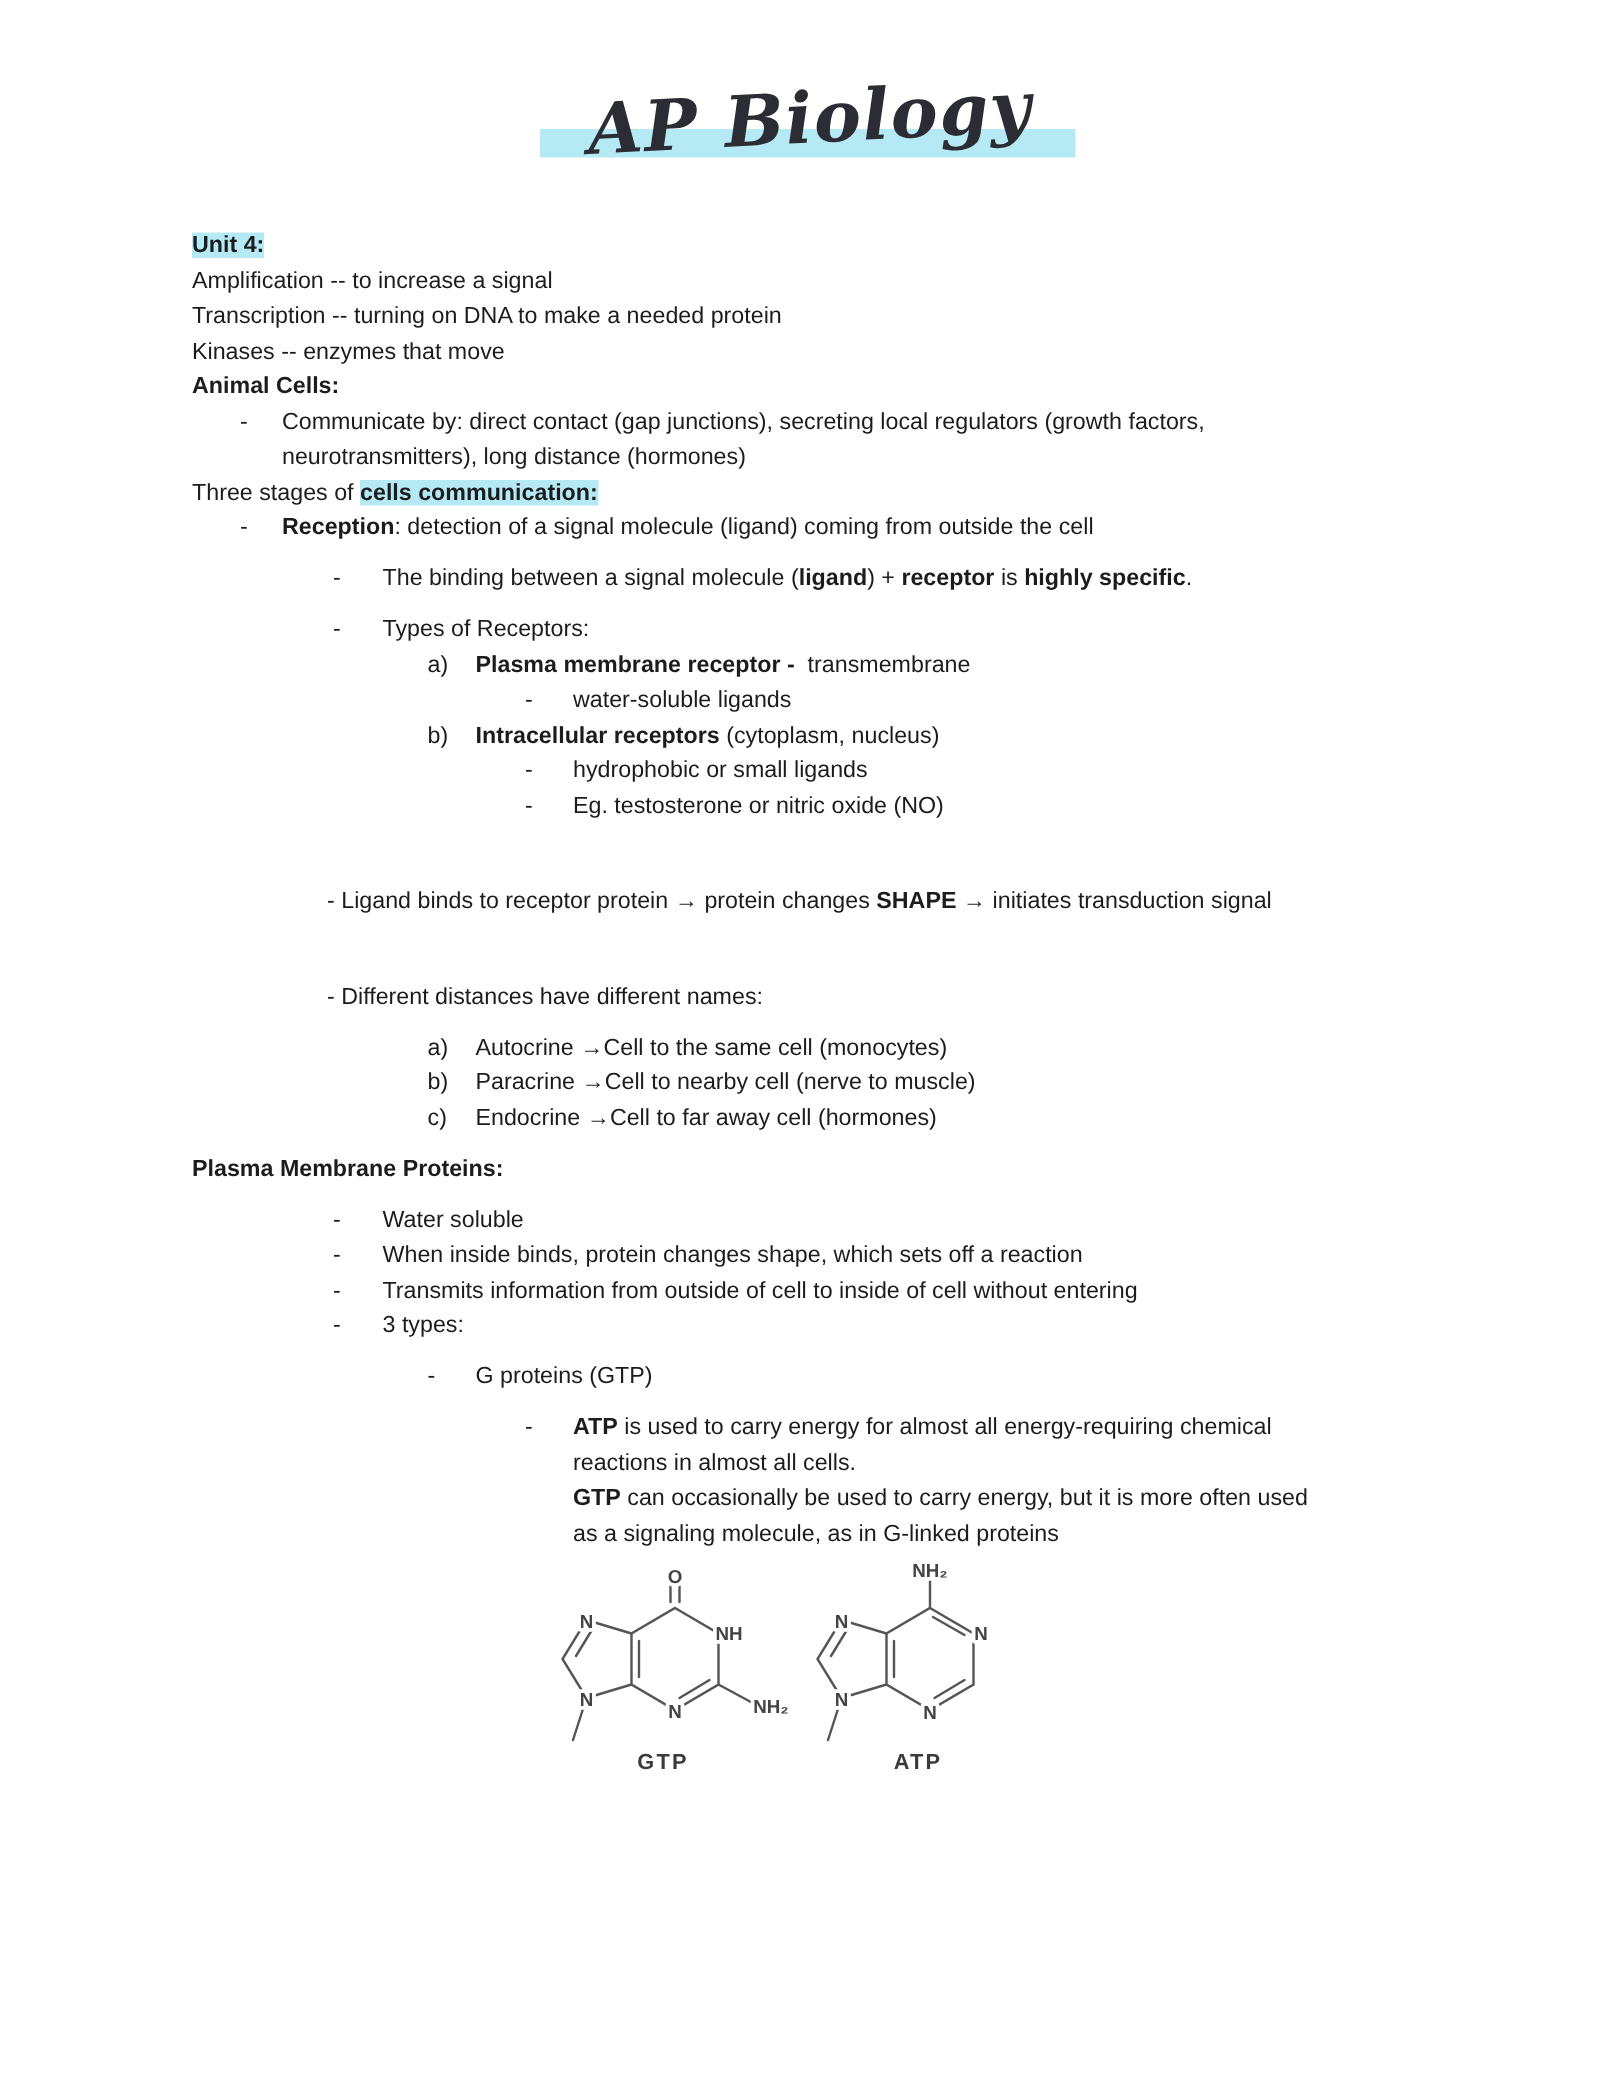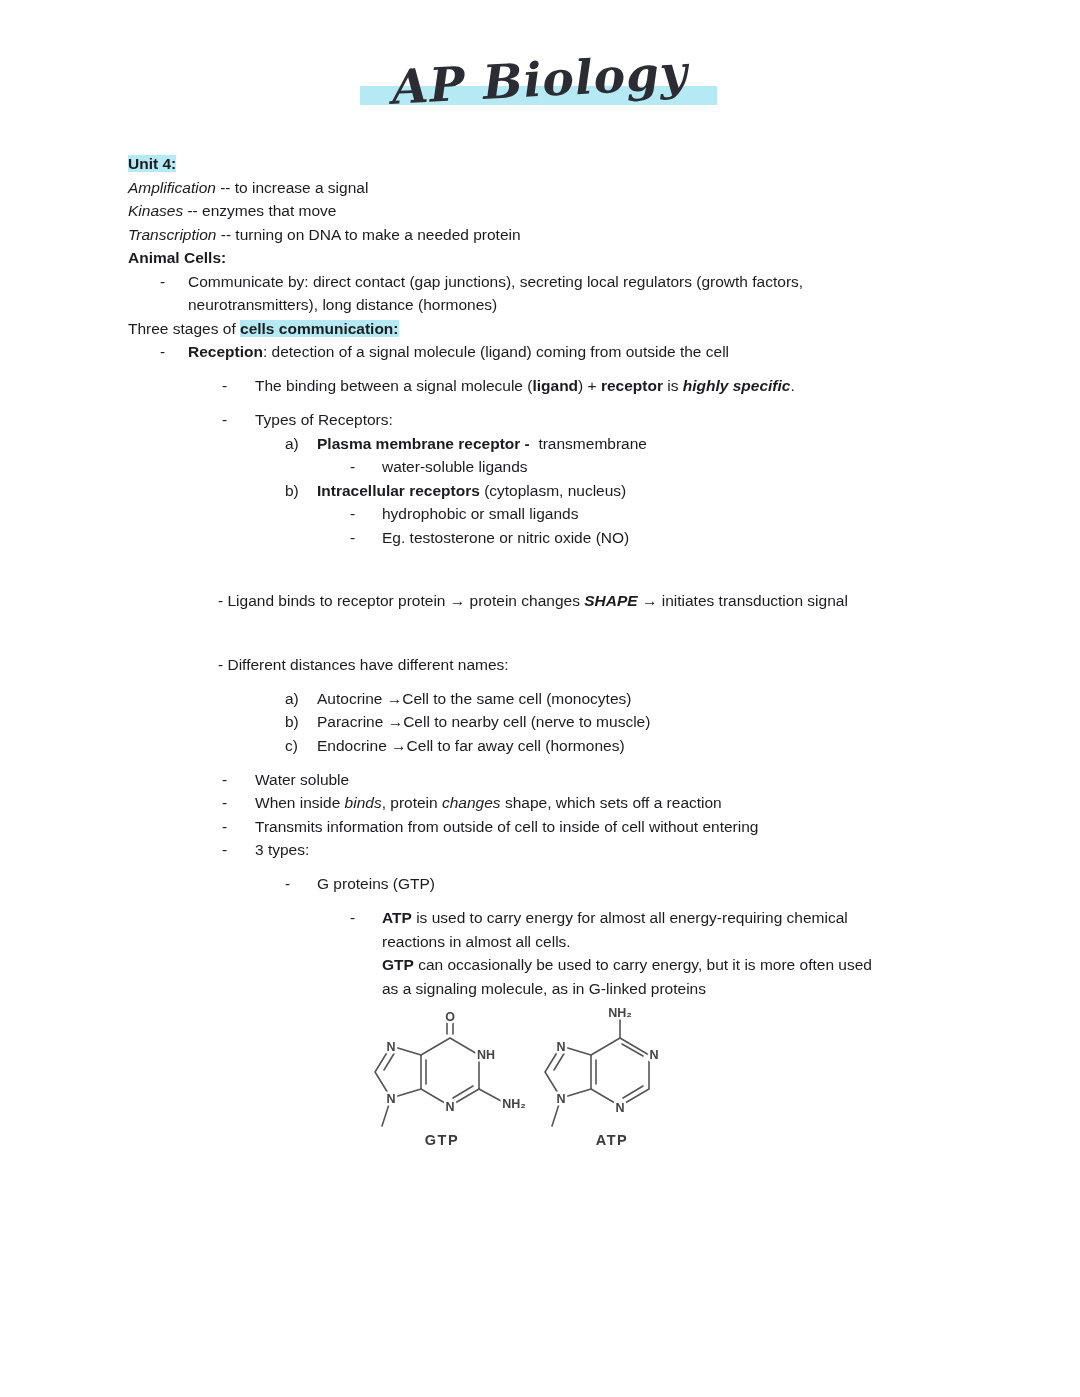--- a/index.html
+++ b/index.html
@@ -29,21 +29,21 @@
   .line{display:flex;align-items:baseline;font-size:15.5px;line-height:23.5px;}
   .bul{flex:0 0 auto;}
   .txt{white-space:pre-wrap;}
   .L0{padding-left:0;}
   .L1{padding-left:32px;}  .L1 > .bul{width:28px;}
   .L2{padding-left:94px;}  .L2 > .bul{width:33px;}
   .L2h{padding-left:90px;margin-top:40px;}
   .L3{padding-left:157px;} .L3 > .bul{width:32px;}
   .L4{padding-left:222px;} .L4 > .bul{width:32px;}
   .b{font-weight:bold;}
-  .i{font-style:italic;}
+  .i{}
   .u{}
   .hl{background:var(--hl);}
 
   
   .molecules{display:flex;margin-left:234px;margin-top:4px;}
   .mol-svg{display:block;}
   .mol-svg path, .mol-svg line{stroke:#555;stroke-width:1.6;fill:none;stroke-linecap:round;}
   .atom{
     font-family:"Liberation Sans",sans-serif;font-size:12.5px;font-weight:600;
     fill:#444;text-anchor:middle;
@@ -67,24 +67,24 @@
 
   <main class="notes">
       <div class="blk">
         <div class="line L0">
           <span class="txt"><span class="b hl">Unit 4:</span></span>
         </div>
         <div class="line L0">
           <span class="txt"><span class="i">Amplification</span><span> -- to increase a signal</span></span>
         </div>
         <div class="line L0">
+          <span class="txt"><span class="i">Transcription</span><span> -- turning on DNA to make a needed protein</span></span>
+        </div>
+        <div class="line L0">
           <span class="txt"><span class="i">Kinases</span><span> -- enzymes that move</span></span>
-        </div>
-        <div class="line L0">
-          <span class="txt"><span class="i">Transcription</span><span> -- turning on DNA to make a needed protein</span></span>
         </div>
         <div class="line L0">
           <span class="txt"><span class="b">Animal Cells:</span></span>
         </div>
         <div class="line L1">
           <span class="bul">-</span>
           <span class="txt"><span>Communicate by: direct contact (gap junctions), secreting local regulators (growth factors,</span></span>
         </div>
         <div class="line L1">
           <span class="bul"></span>
@@ -145,20 +145,25 @@
           <span class="bul">a)</span>
           <span class="txt"><span>Autocrine →Cell to the same cell (monocytes)</span></span>
         </div>
         <div class="line L3">
           <span class="bul">b)</span>
           <span class="txt"><span>Paracrine →Cell to nearby cell (nerve to muscle)</span></span>
         </div>
         <div class="line L3">
           <span class="bul">c)</span>
           <span class="txt"><span>Endocrine →Cell to far away cell (hormones)</span></span>
+        </div>
+      </div>
+      <div class="blk">
+        <div class="line L0">
+          <span class="txt"><span class="b i">Plasma Membrane Proteins</span><span class="b">:</span></span>
         </div>
       </div>
       <div class="blk">
         <div class="line L2">
           <span class="bul">-</span>
           <span class="txt"><span>Water soluble</span></span>
         </div>
         <div class="line L2">
           <span class="bul">-</span>
           <span class="txt"><span>When inside </span><span class="i">binds</span><span>, protein </span><span class="i">changes</span><span> shape, which sets off a reaction</span></span>

